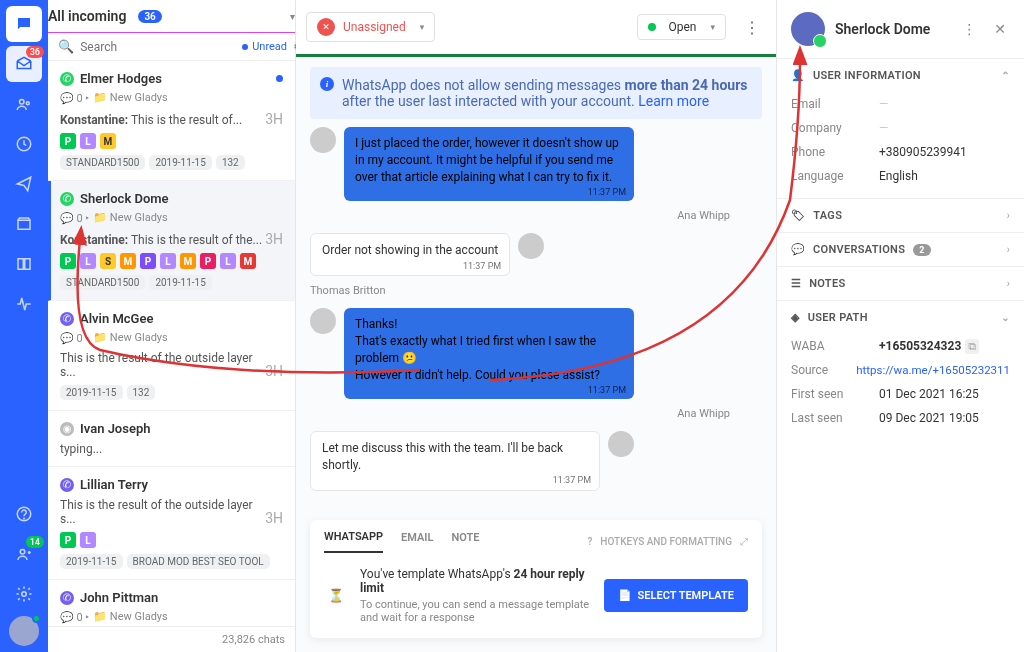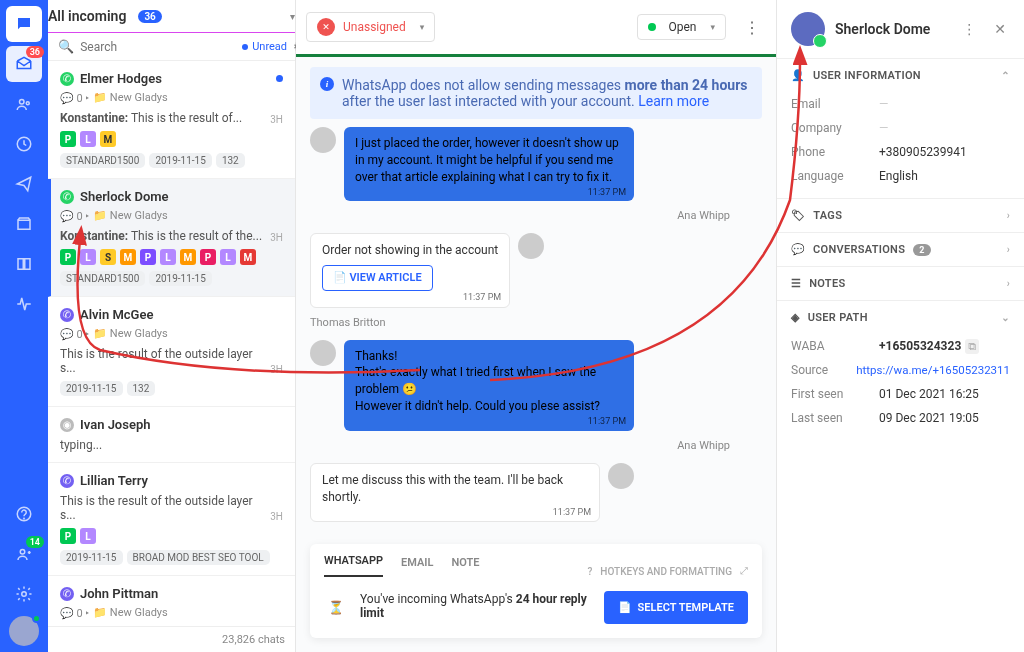--- a/index.html
+++ b/index.html
@@ -30,21 +30,21 @@
 .conv .row1 { display: flex; align-items: center; gap: 6px; }
 .conv .channel-ic { width: 14px; height: 14px; border-radius: 50%; display: flex; align-items: center; justify-content: center; font-size: 10px; color: #fff; }
 .conv .wa { background: #25d366; }
 .conv .vb { background: #7360f2; }
 .conv .generic { background: #bbb; }
 .conv .name { font-weight: 600; font-size: 13px; }
 .conv .unread-dot { width: 7px; height: 7px; border-radius: 50%; background: #2962ff; margin-left: auto; }
 .conv .row2 { display: flex; align-items: center; gap: 4px; margin-top: 4px; font-size: 11px; color: #888; }
 .conv .row2 .assignee { display: flex; align-items: center; gap:3px; }
 .conv .snippet { margin-top: 6px; font-size: 12px; color: #555; display: flex; justify-content: space-between; align-items: flex-end; }
-.conv .snippet .time { font-size: 10px; color: #aaa; }
+.conv .snippet .time { font-size: 14px; color: #aaa; }
 .conv .badges { display: flex; gap: 4px; margin-top: 6px; flex-wrap: wrap; }
 .sq { width: 16px; height: 16px; border-radius: 3px; display: flex; align-items: center; justify-content: center; font-size: 10px; font-weight: 700; color: #fff; }
 .sq.P{background:#00c853}.sq.L{background:#b388ff}.sq.M{background:#ff9800}.sq.P2{background:#7c4dff}.sq.S{background:#ffca28;color:#333}.sq.Pink{background:#e91e63}.sq.Red{background:#e53935}
 .conv .tags { display: flex; gap: 4px; margin-top: 6px; flex-wrap: wrap; }
 .tag { background: #eef0f2; color: #666; font-size: 10px; padding: 2px 6px; border-radius: 5px; }
 .c1-foot { padding: 6px 10px; text-align: right; font-size: 11px; color: #888; border-top: 1px solid #eee; }
 
 .col2 { flex: 1; display: flex; flex-direction: column; background: #fafbfc; min-width: 0; }
 .c2-head { padding: 12px 10px; display: flex; align-items: center; gap: 12px; background: #fff; border-bottom: 3px solid #15803d; }
 .sel { display: flex; align-items: center; gap: 8px; border: 1px solid #e0e0e0; border-radius: 4px; padding: 5px 10px; font-size: 12px; cursor: pointer; background:#fff; }
@@ -64,21 +64,21 @@
 .mrow.right { }
 .mrow .av { width: 26px; height: 26px; border-radius: 50%; background: #ccc; flex-shrink: 0; }
 .bubble { max-width: 290px; padding: 8px 11px 16px 11px; border-radius: 6px; font-size: 12px; line-height: 1.4; position: relative; }
 .bubble .ts { position: absolute; bottom: 3px; right: 8px; font-size: 9px; opacity: 0.7; }
 .bubble.blue { background: #2f6fe5; color: #000000; }
 .bubble.white { background: #fff; border: 1px solid #e6e6e6; }
 .sender { font-size: 11px; color: #888; margin-right: 32px; margin-bottom: 3px; }
 .article-btn { display: inline-flex; align-items: center; gap: 5px; padding: 4px 10px; border: 1px solid #2962ff; color: #2962ff; border-radius: 4px; font-size: 11px; font-weight: 600; cursor: pointer; margin-top: 6px; }
 
 .composer { margin: 10px 14px 14px; background: #fff; border-radius: 6px; box-shadow: 0 2px 8px rgba(0,0,0,0.08); }
-.comp-tabs { display: flex; gap: 18px; padding: 10px 14px 0; font-size: 11px; font-weight: 600; color: #888; align-items:flex-end; }
+.comp-tabs { display: flex; gap: 18px; padding: 10px 14px 0; font-size: 11px; font-weight: 600; color: #888; align-items:center; }
 .comp-tabs .t { cursor: pointer; padding-bottom: 8px; }
 .comp-tabs .t.active { color: #333; border-bottom: 2px solid #333; }
 .comp-tabs .right { margin-left: auto; color: #aaa; font-weight: 500; font-size: 10px; display: flex; align-items: center; gap: 8px; }
 .comp-body { padding: 14px; display: flex; align-items: center; gap: 12px; }
 .comp-body .hour { width: 24px; height: 24px; color: #aaa; display:flex;align-items:center;justify-content:center; }
 .comp-body .txtblock { flex: 1; }
 .comp-body .l1 { font-size: 12px; margin-bottom: 3px; }
 .comp-body .l2 { font-size: 11px; color: #888; }
 .btn-primary { background: #2962ff; color: #fff; border: none; padding: 10px 14px; border-radius: 4px; font-size: 11px; font-weight: 600; cursor: pointer; display: flex; align-items: center; gap: 6px; }
 
@@ -330,21 +330,21 @@
   <div class="msgs">
     <div class="notice">
       <span>WhatsApp does not allow sending messages </span><b>more than 24 hours</b><span> after the user last interacted with your account. </span><a href="#">Learn more</a>
     </div>
   <div class="mrow ">
         <span class="av"></span>
         <div class="bubble blue">I just placed the order, however it doesn't show up in my account. It might be helpful if you send me over that article explaining what I can try to fix it.<span class="ts">11:37 PM</span></div>
       </div>
       <div class="sender" style="text-align: right;">Ana Whipp</div>
       <div class="mrow right">
-        <div class="bubble white">Order not showing in the account<br><span class="article-btn">📄 VIEW ARTICLE</span><span class="ts">11:37 PM</span></div>
+        <div class="bubble white">Order not showing in the account<br><span class="ts">11:37 PM</span></div>
         <span class="av"></span>
       </div>
       <div class="sender">Thomas Britton</div>
       <div class="mrow ">
         <span class="av"></span>
         <div class="bubble blue">Thanks!<br>That's exactly what I tried first when I saw the problem 😕<br>However it didn't help. Could you plese assist?<span class="ts">11:37 PM</span></div>
       </div>
       <div class="sender" style="text-align: right;">Ana Whipp</div>
       <div class="mrow right">
         <div class="bubble white">Let me discuss this with the team. I'll be back shortly.<span class="ts">11:37 PM</span></div>
@@ -358,21 +358,22 @@
       <span class="t">NOTE</span>
       <span class="right">
           <span>?</span>
           <span>HOTKEYS AND FORMATTING</span>
           <span>⤢</span>
         </span>
     </div>
     <div class="comp-body">
       <span class="hour">⏳</span>
       <div class="txtblock">
-        <div class="l1"><span>You've incoming WhatsApp's </span><b>24 hour reply limit</b></div>
+        <div class="l1"><span>You've template WhatsApp's </span><b>24 hour reply limit</b></div>
+        <div class="l2">To continue, you can send a message template and wait for a response</div>
       </div>
       <button class="btn-primary">
           <span>📄</span>
           <span>SELECT TEMPLATE</span>
         </button>
     </div>
   </div>
 </div>
 
 <div class="col3">

